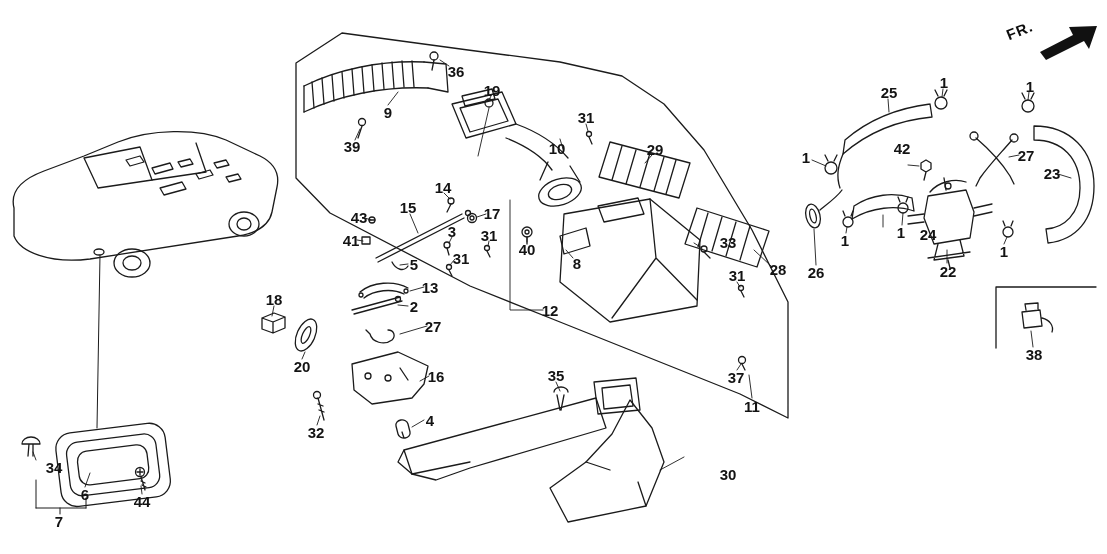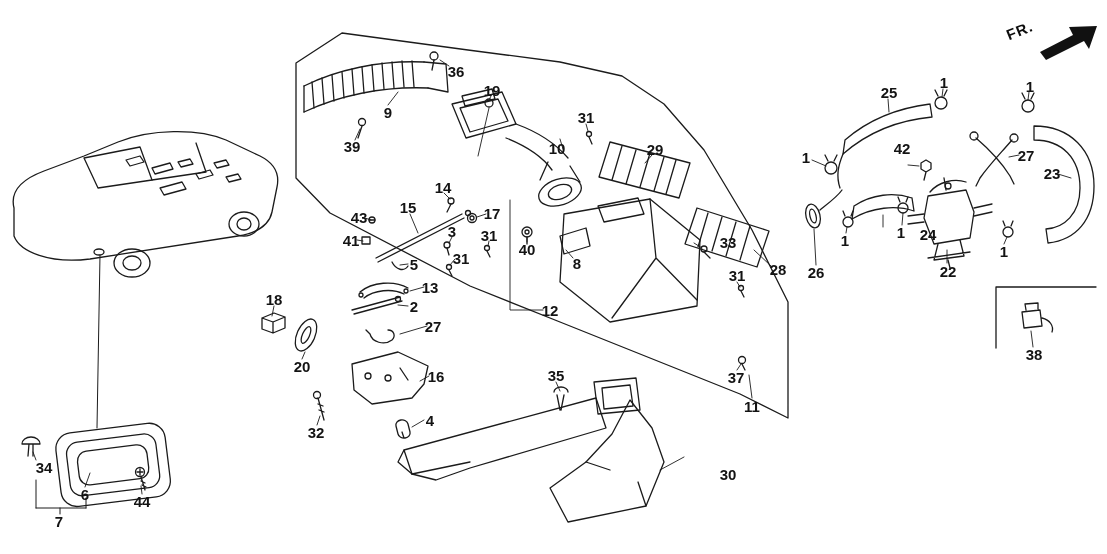--- a/index.html
+++ b/index.html
@@ -300,21 +300,21 @@
       <span class="callout" style="left: 433px; top: 326px;">27</span>
       <span class="callout" style="left: 302px; top: 366px;">20</span>
       <span class="callout" style="left: 436px; top: 376px;">16</span>
       <span class="callout" style="left: 1034px; top: 354px;">38</span>
       <span class="callout" style="left: 556px; top: 375px;">35</span>
       <span class="callout" style="left: 736px; top: 377px;">37</span>
       <span class="callout" style="left: 752px; top: 406px;">11</span>
       <span class="callout" style="left: 316px; top: 432px;">32</span>
       <span class="callout" style="left: 430px; top: 420px;">4</span>
       <span class="callout" style="left: 693px; top: 474px; margin-left: 35px;">30</span>
-      <span class="callout" style="left: 44px; top: 467px;">34</span>
+      <span class="callout" style="left: 54px; top: 467px;">34</span>
       <span class="callout" style="left: 85px; top: 494px;">6</span>
       <span class="callout" style="left: 142px; top: 501px;">44</span>
       <span class="callout" style="left: 59px; top: 521px;">7</span>
     </div>
 
   <div id="fr-label">
     <span>FR.</span>
   </div>
 
 </div>

